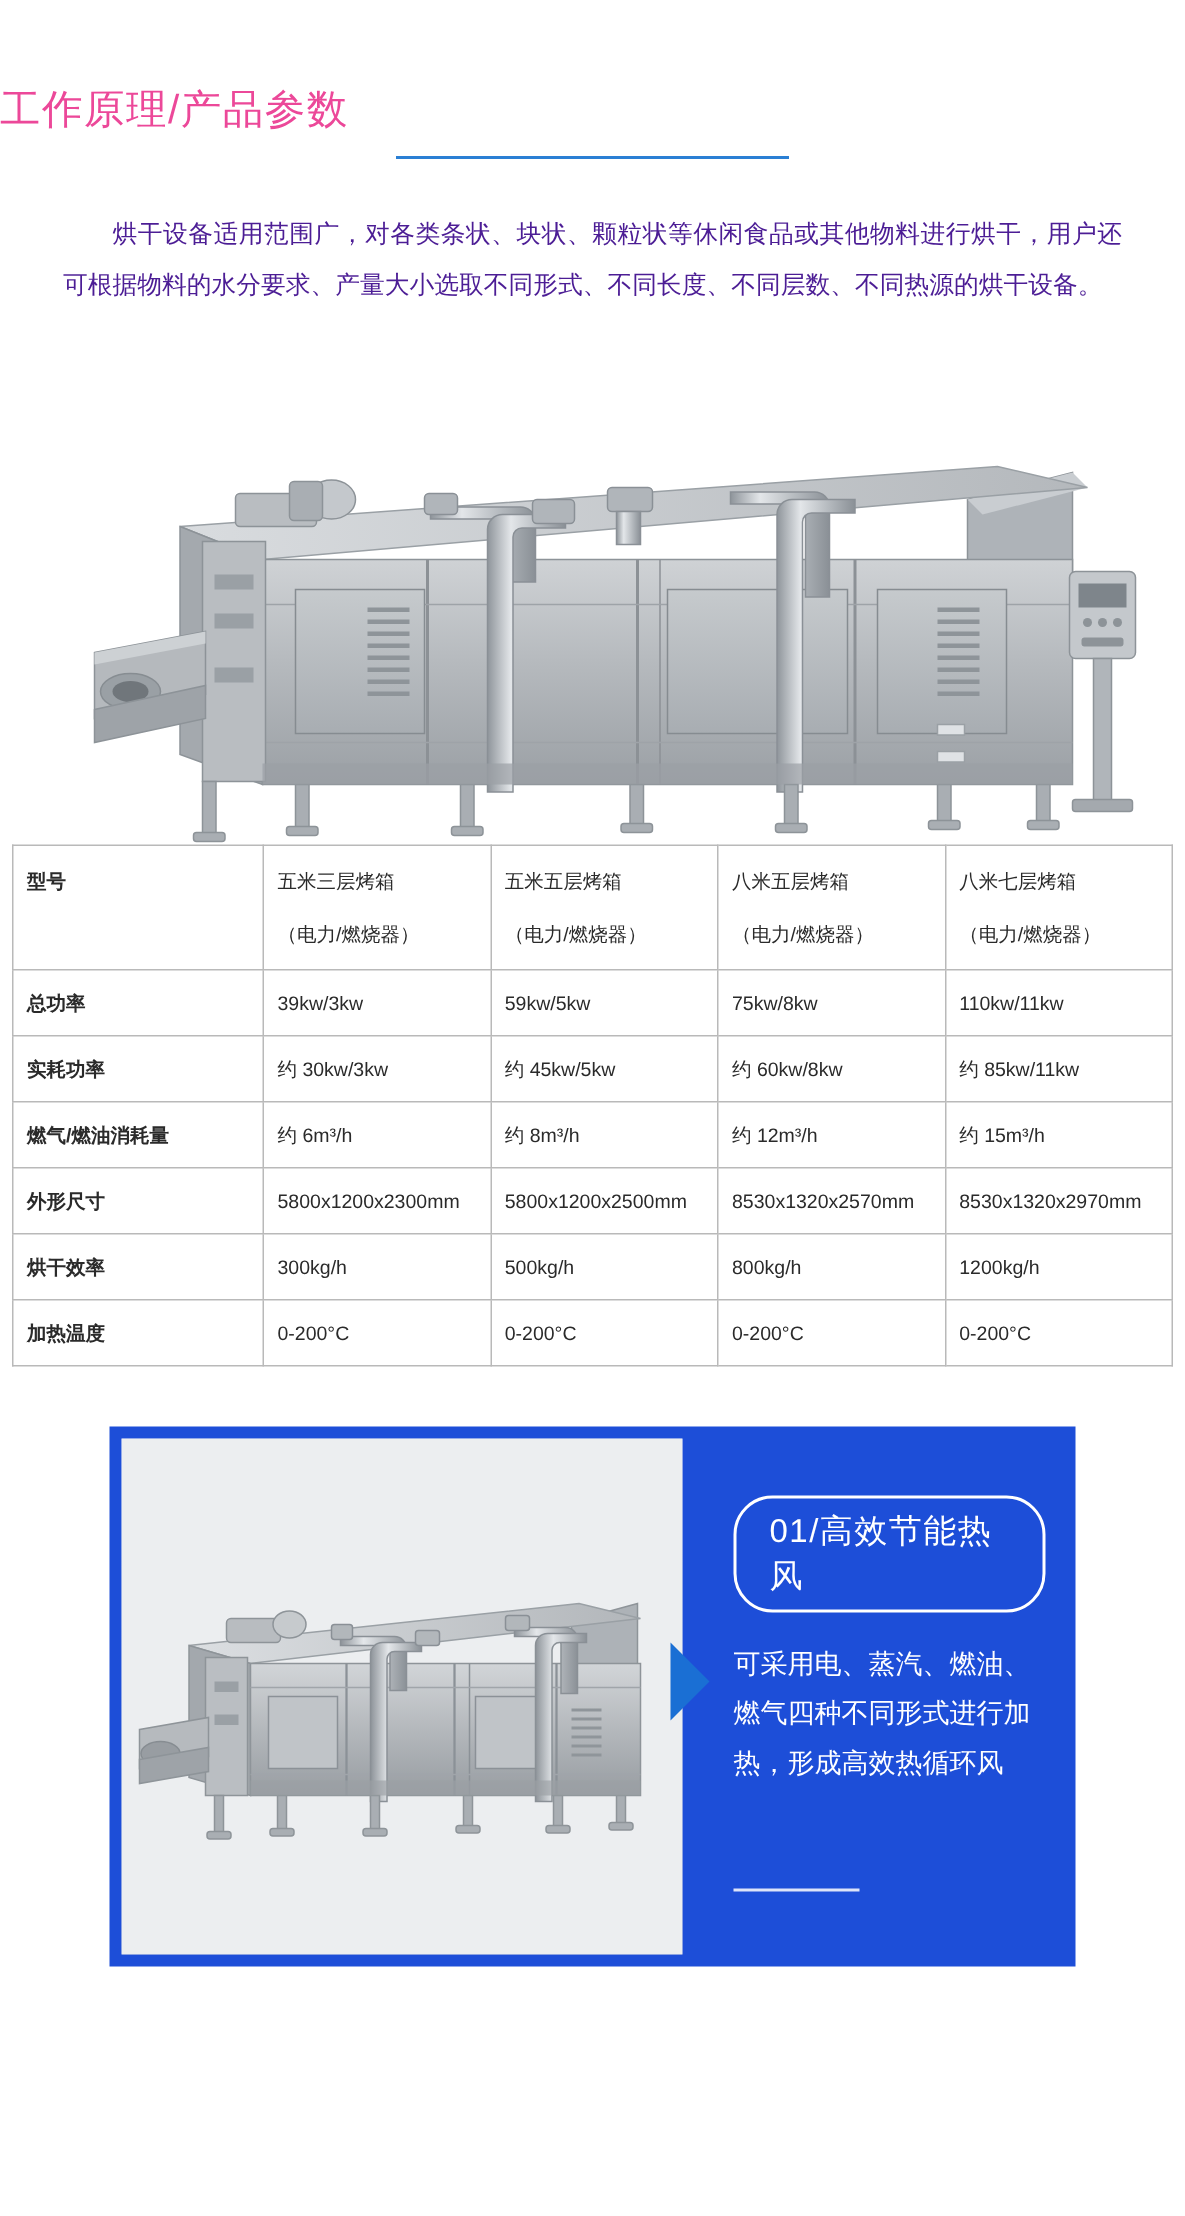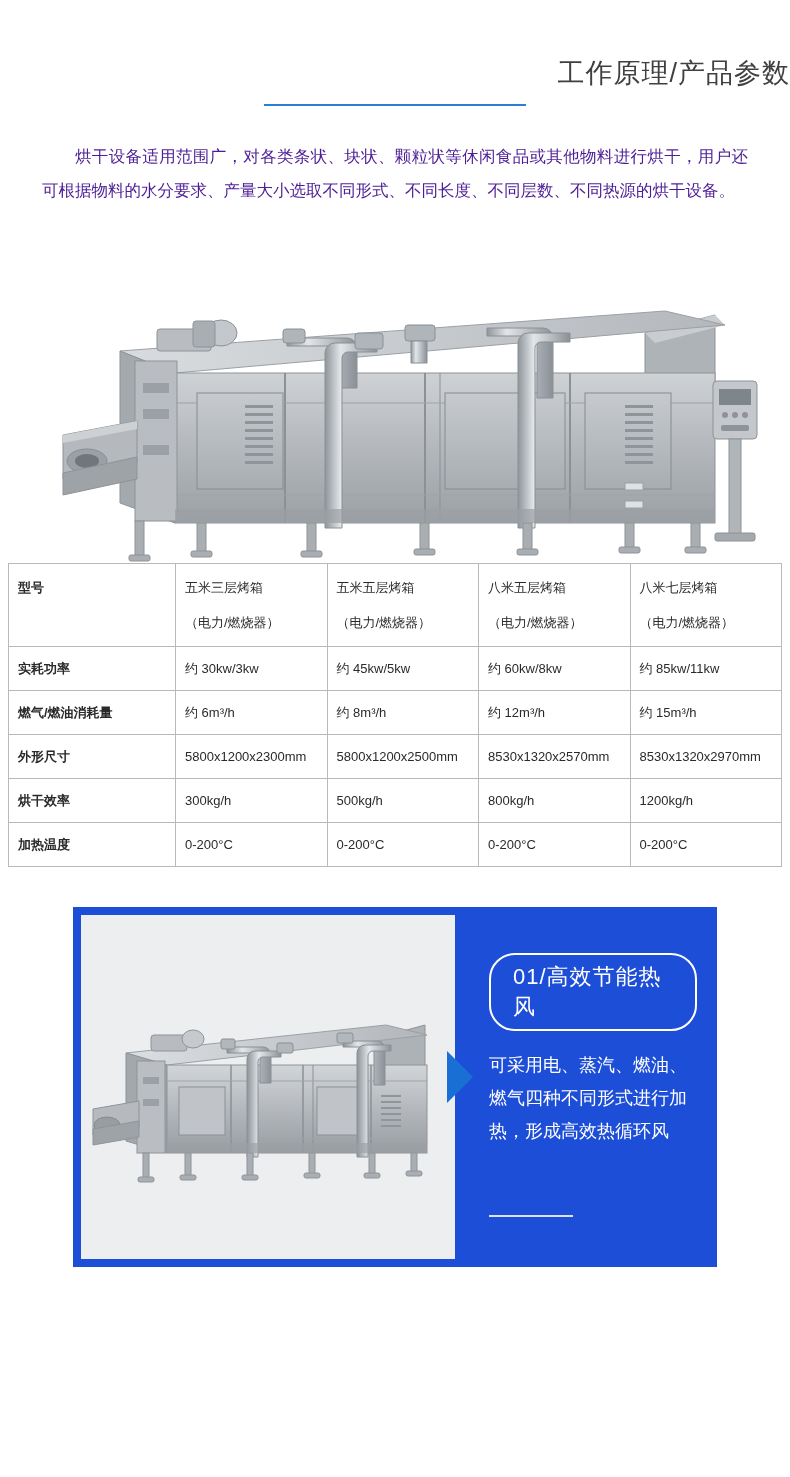--- a/index.html
+++ b/index.html
@@ -15,22 +15,22 @@
   }
   .page {
     width: 790px;
     min-height: 1477px;
     position: relative;
     overflow: hidden;
   }
 
   
   .section-title {
-    text-align: right;
-    color: #404040;
+    text-align: left;
+    color: #ec4899;
     font-size: 27px;
     letter-spacing: 1px;
     padding-top: 55px;
     font-weight: 500;
   }
   .title-underline {
     width: 262px;
     height: 2px;
     background: #2a7fd4;
     margin: 13px auto 0 auto;
@@ -321,20 +321,27 @@
         <td>
           <span>八米五层烤箱</span>
           <span class="l2">（电力/燃烧器）</span>
         </td>
         <td>
           <span>八米七层烤箱</span>
           <span class="l2">（电力/燃烧器）</span>
         </td>
       </tr>
 
+      <tr class="body">
+        <td class="label">总功率</td>
+        <td>39kw/3kw</td>
+        <td>59kw/5kw</td>
+        <td>75kw/8kw</td>
+        <td>110kw/11kw</td>
+      </tr>
 
       <tr class="body">
         <td class="label">实耗功率</td>
         <td>约 30kw/3kw</td>
         <td>约 45kw/5kw</td>
         <td>约 60kw/8kw</td>
         <td>约 85kw/11kw</td>
       </tr>
 
       <tr class="body">

